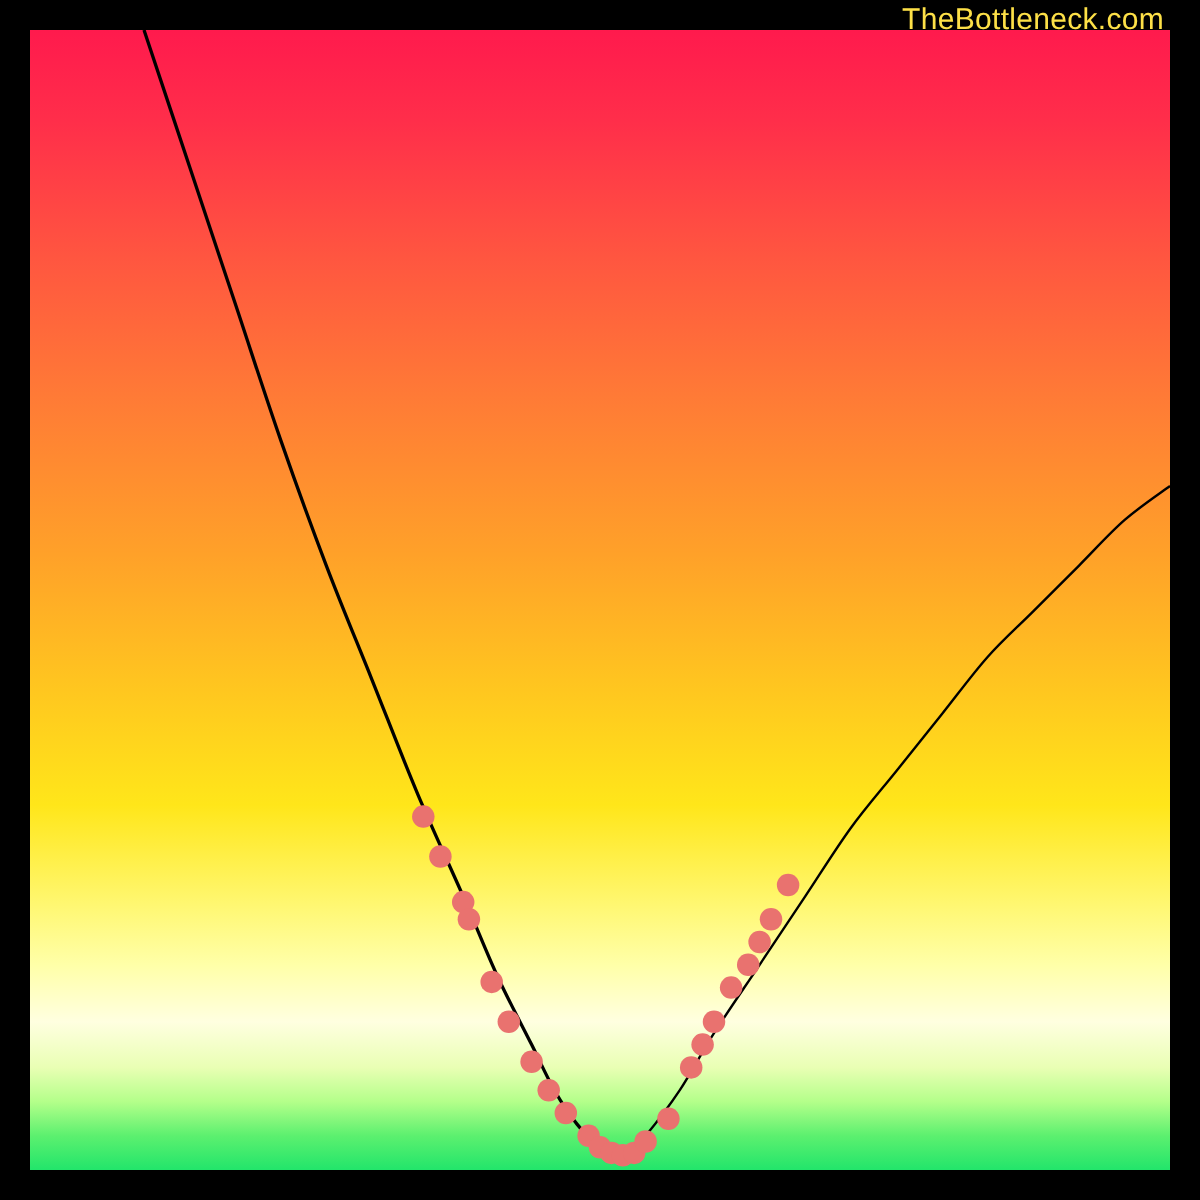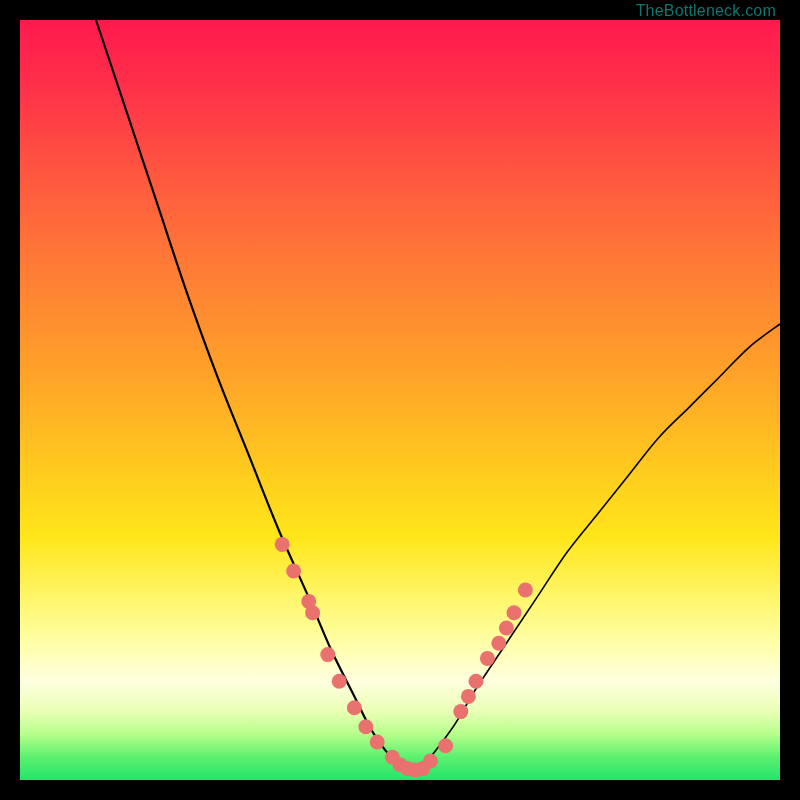--- a/index.html
+++ b/index.html
@@ -42,22 +42,22 @@
       #e9ffb4 91%,
       #b4ff8a 94%,
       #5cf06f 97%,
       #22e56b 100%
     );
   }
   .watermark {
     position: absolute;
     top: 2px;
     right: 24px;
-    color: #0f766e;
-    font-size: 16px;
+    color: #fde047;
+    font-size: 20px;
     font-weight: 500;
     letter-spacing: 0.2px;
     user-select: none;
   }
   svg.curves {
     position: absolute;
     top: 20px;
     left: 20px;
     width: 760px;
     height: 760px;

